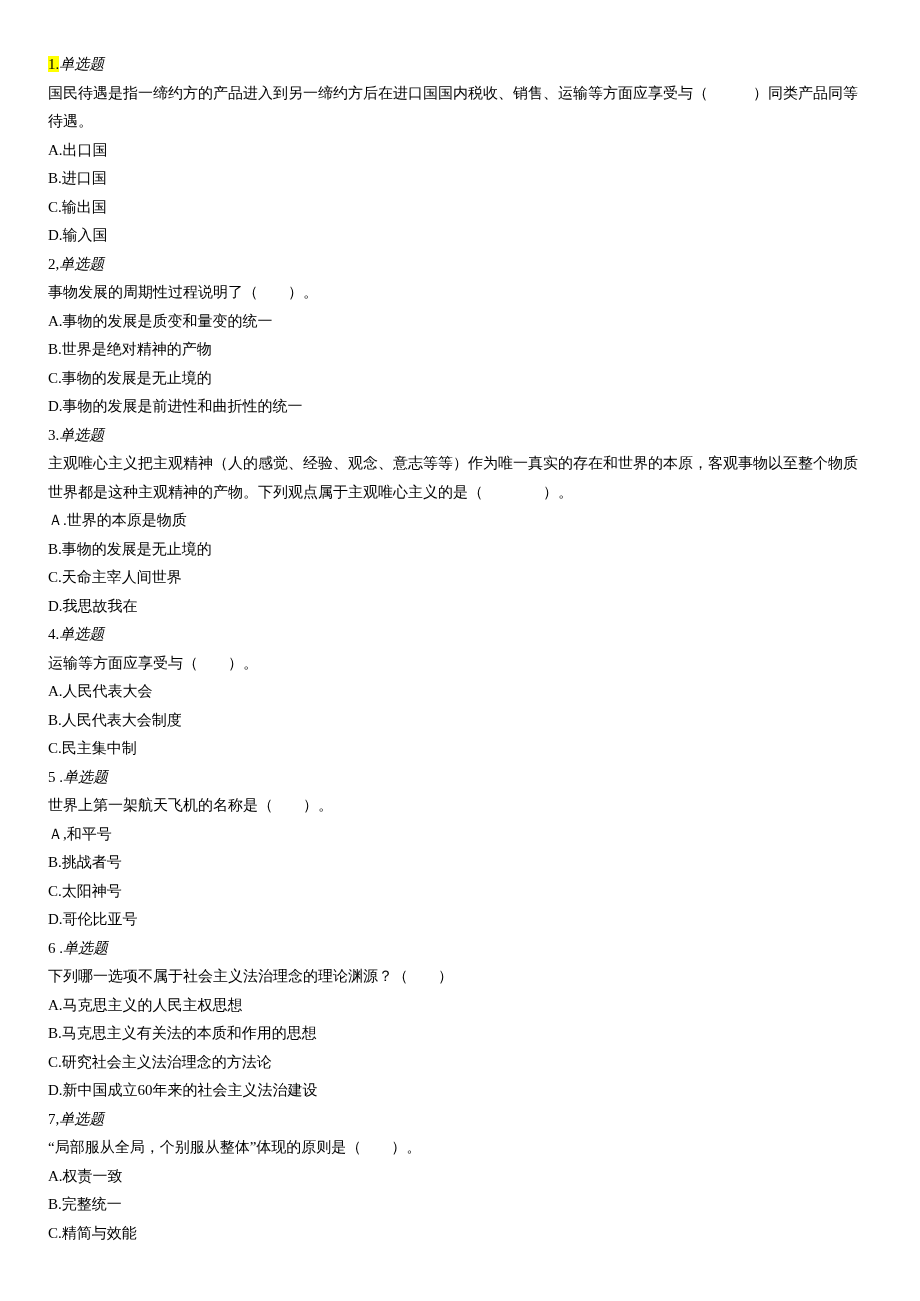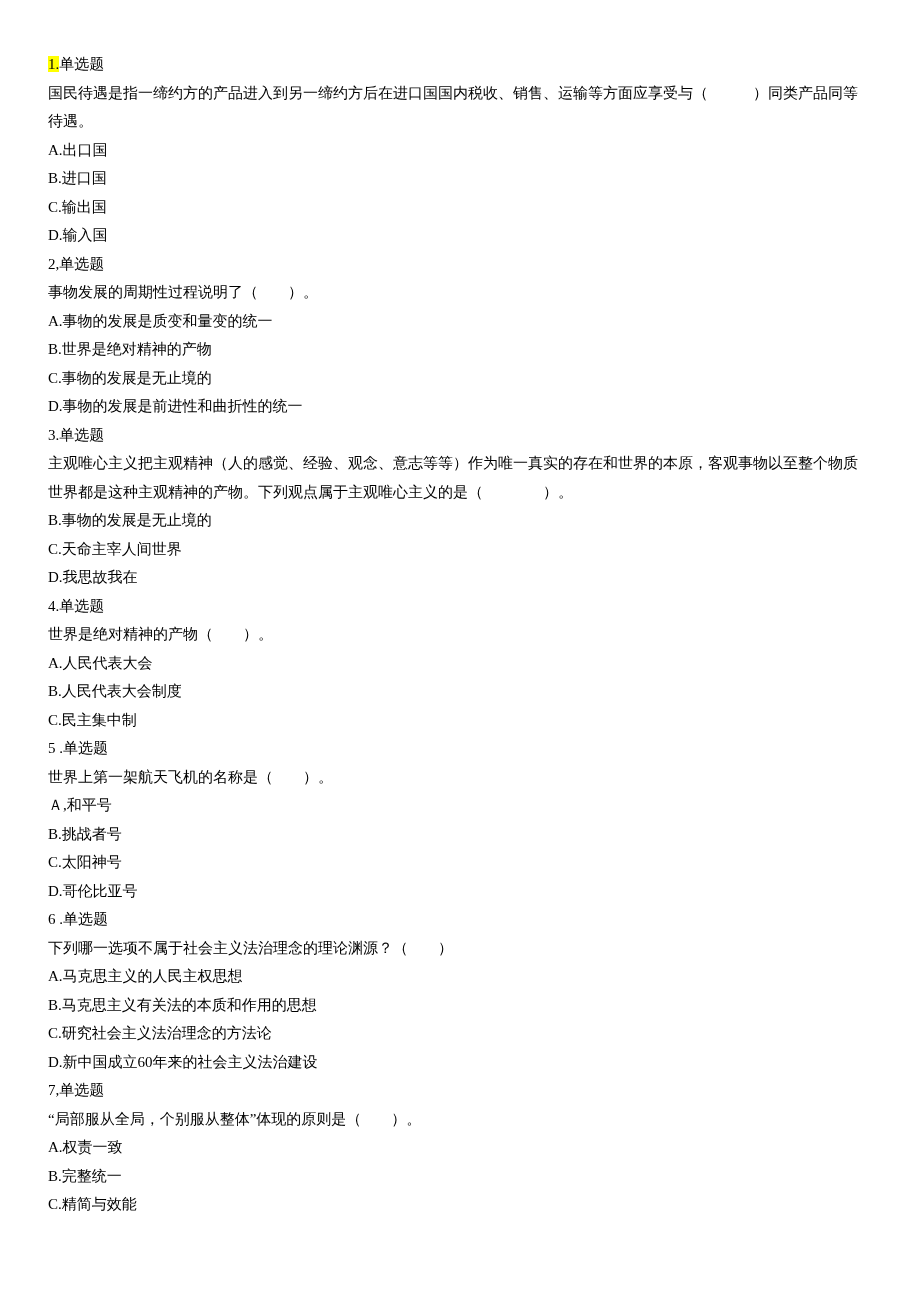--- a/index.html
+++ b/index.html
@@ -12,21 +12,21 @@
       color: #000000;
       line-height: 1.9;
       padding: 50px 48px 40px 48px;
     }
     .line { display: block; }
     .highlight {
       background: #ffff00;
       display: inline;
     }
     .qnum { display: inline; }
-    .qlabel { display: inline; }
+    .qlabel { display: inline; font-style: italic; }
     .blank {
       display: inline-block;
       white-space: pre;
     }
   </style>
 </head>
 <body>
 
 <div id="content">
     <div class="line"><span class="qnum highlight">1.</span><span class="qlabel">单选题</span></div>
@@ -36,25 +36,26 @@
     <div class="line">C.输出国</div>
     <div class="line">D.输入国</div>
     <div class="line"><span class="qnum">2,</span><span class="qlabel">单选题</span></div>
     <div class="line"><span>事物发展的周期性过程说明了（</span><span class="blank">        </span><span>）。</span></div>
     <div class="line">A.事物的发展是质变和量变的统一</div>
     <div class="line">B.世界是绝对精神的产物</div>
     <div class="line">C.事物的发展是无止境的</div>
     <div class="line">D.事物的发展是前进性和曲折性的统一</div>
     <div class="line"><span class="qnum">3.</span><span class="qlabel">单选题</span></div>
     <div class="line"><span>主观唯心主义把主观精神（人的感觉、经验、观念、意志等等）作为唯一真实的存在和世界的本原，客观事物以至整个物质世界都是这种主观精神的产物。下列观点属于主观唯心主义的是（</span><span class="blank">                </span><span>）。</span></div>
+    <div class="line">Ａ.世界的本原是物质</div>
     <div class="line">B.事物的发展是无止境的</div>
     <div class="line">C.天命主宰人间世界</div>
     <div class="line">D.我思故我在</div>
     <div class="line"><span class="qnum">4.</span><span class="qlabel">单选题</span></div>
-    <div class="line"><span>世界是绝对精神的产物（</span><span class="blank">        </span><span>）。</span></div>
+    <div class="line"><span>运输等方面应享受与（</span><span class="blank">        </span><span>）。</span></div>
     <div class="line">A.人民代表大会</div>
     <div class="line">B.人民代表大会制度</div>
     <div class="line">C.民主集中制</div>
     <div class="line"><span class="qnum">5  .</span><span class="qlabel">单选题</span></div>
     <div class="line"><span>世界上第一架航天飞机的名称是（</span><span class="blank">        </span><span>）。</span></div>
     <div class="line">Ａ,和平号</div>
     <div class="line">B.挑战者号</div>
     <div class="line">C.太阳神号</div>
     <div class="line">D.哥伦比亚号</div>
     <div class="line"><span class="qnum">6  .</span><span class="qlabel">单选题</span></div>

